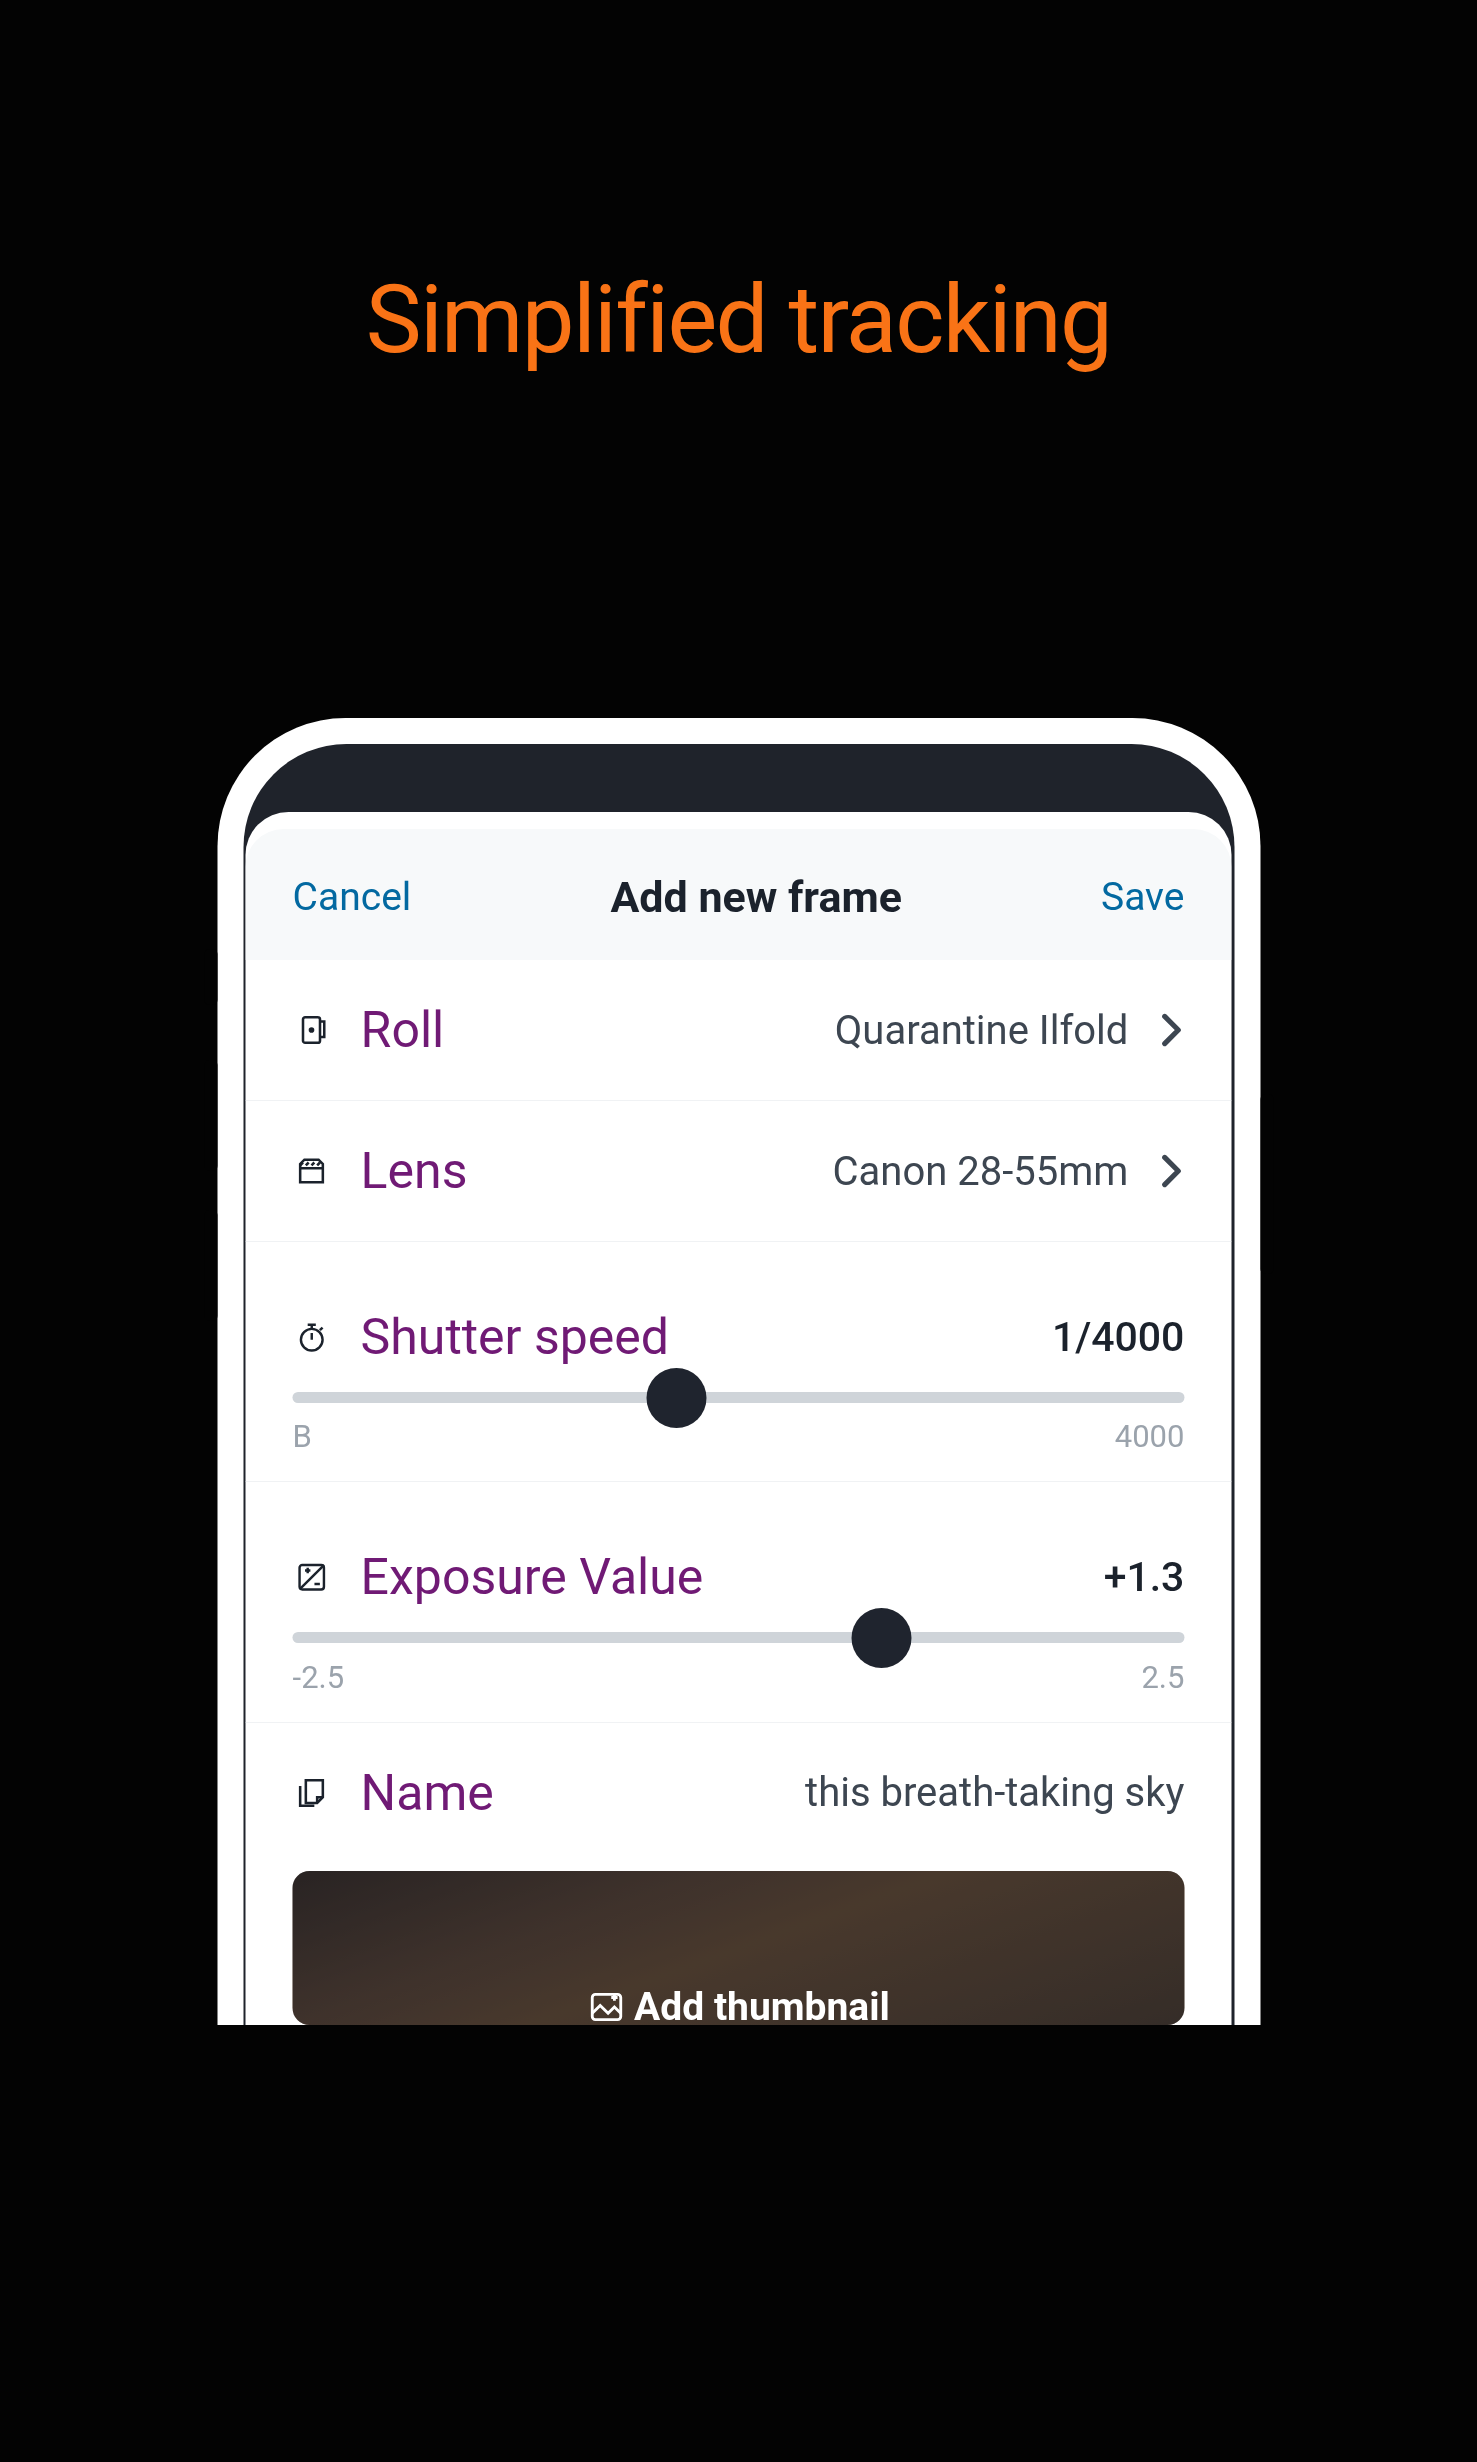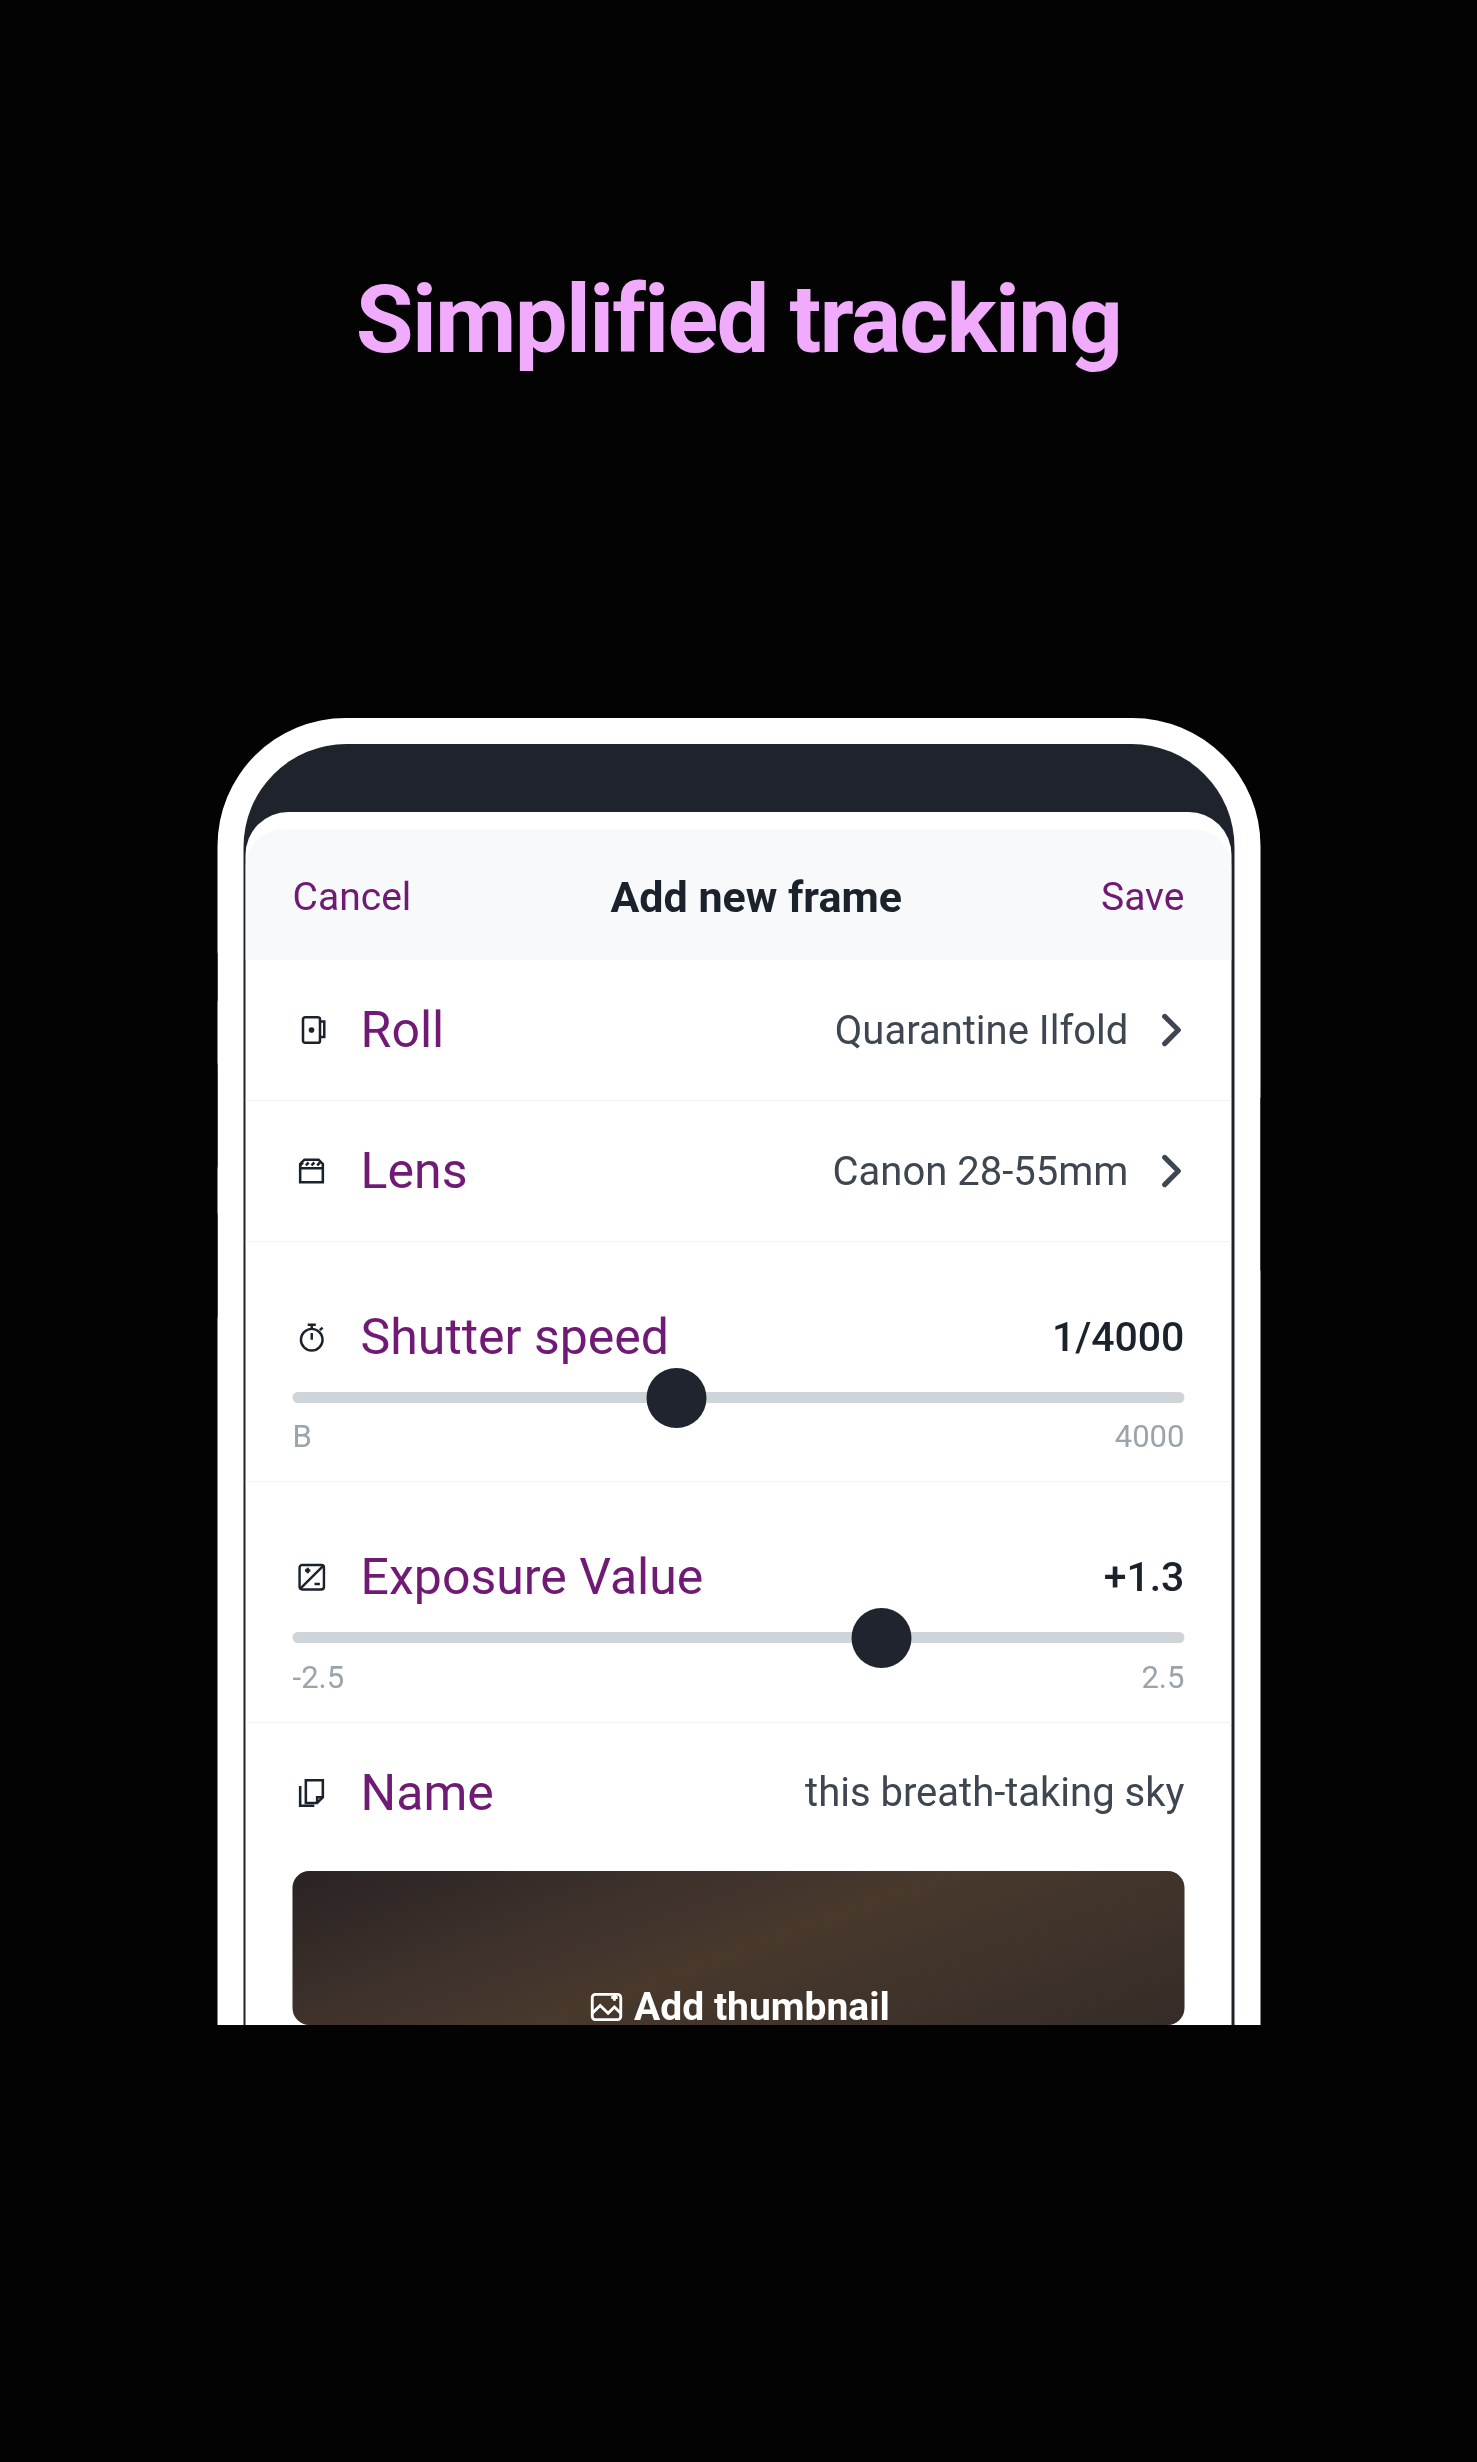--- a/index.html
+++ b/index.html
@@ -8,23 +8,23 @@
       box-sizing: border-box;
     }
     body {
       width: 1477px;
       height: 2462px;
       background: #030303;
       font-family: -apple-system, BlinkMacSystemFont, 'Segoe UI', Roboto, sans-serif;
       overflow: hidden;
     }
     .page-title {
-      color: #f0abfc;
+      color: #f97316;
       font-size: 94px;
-      font-weight: 700;
+      font-weight: 400;
       text-align: center;
       padding-top: 265px;
       letter-spacing: -1.7px;
     }
     .phone-shell {
       position: absolute;
       top: 718px;
       left: 50%;
       transform: translateX(-50%);
       width: 1043px;
@@ -58,21 +58,21 @@
       background: #f7f9fa;
       display: flex;
       align-items: center;
       justify-content: space-between;
       padding: 43px 47px 38px 47px;
       border-radius: 38px 38px 0 0;
       margin-top: 8.5px;
     }
     .header-btn {
       font-size: 39px;
-      color: #701a75;
+      color: #0369a1;
       font-weight: 400;
     }
     .header-title {
       font-size: 43px;
       font-weight: 700;
       color: #1b222c;
     }
     .row {
       display: flex;
       align-items: center;

